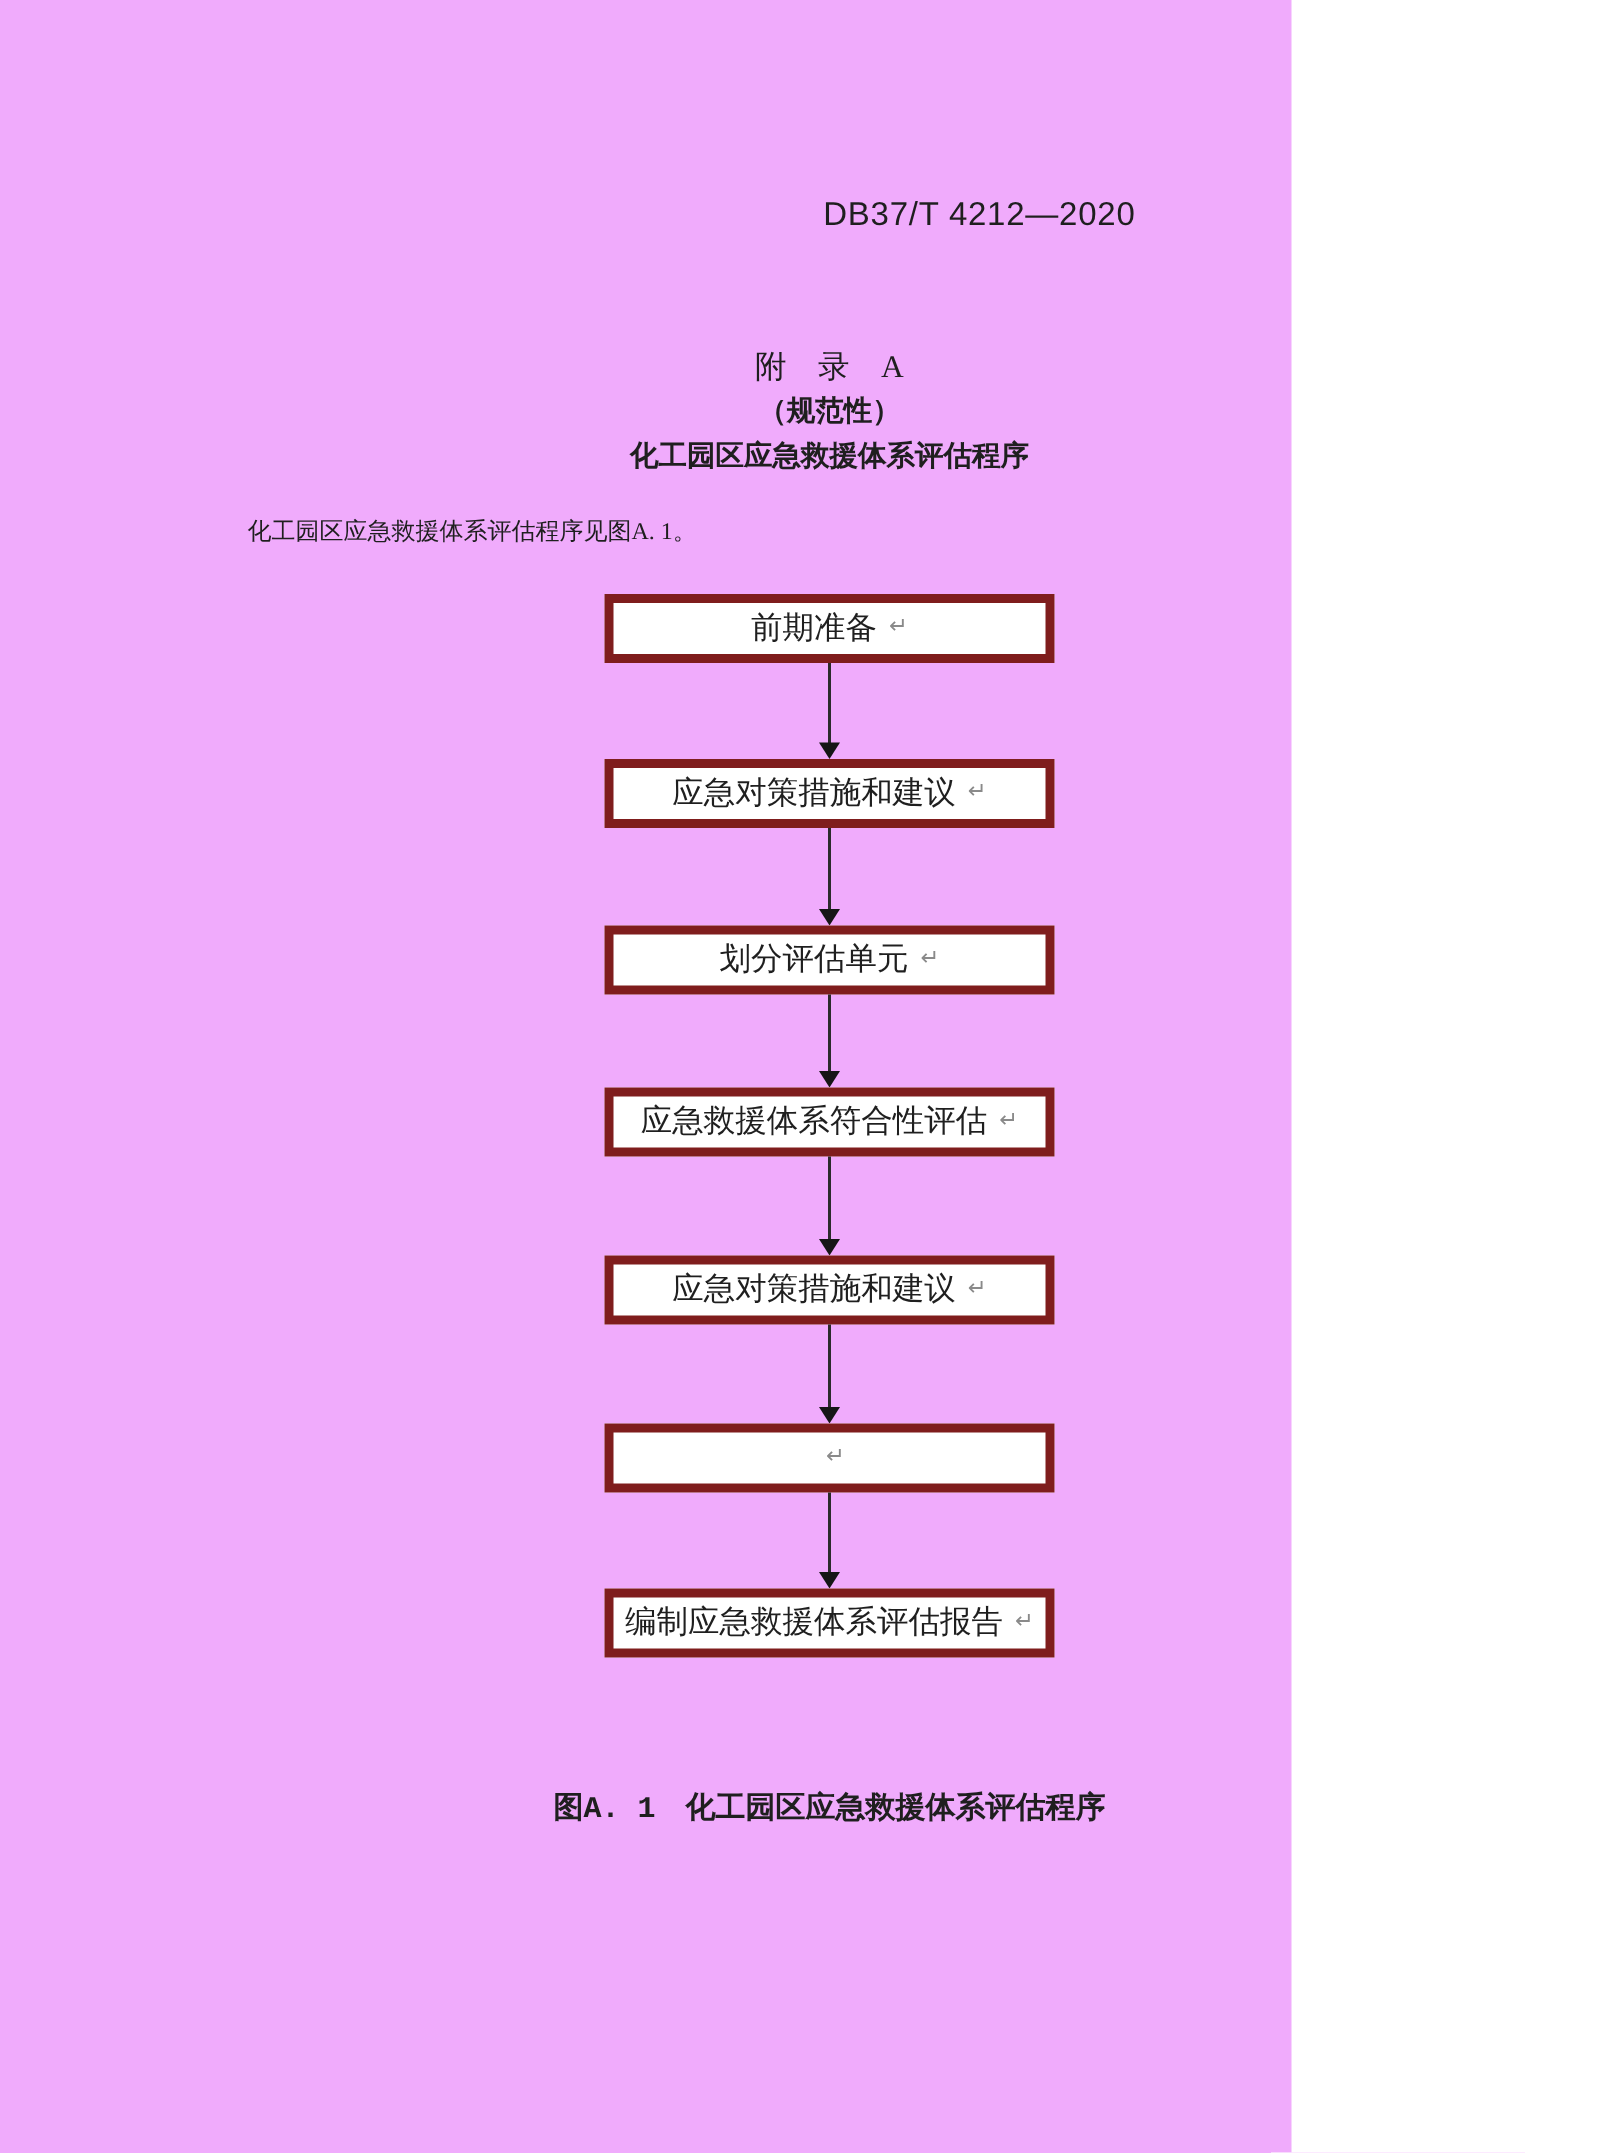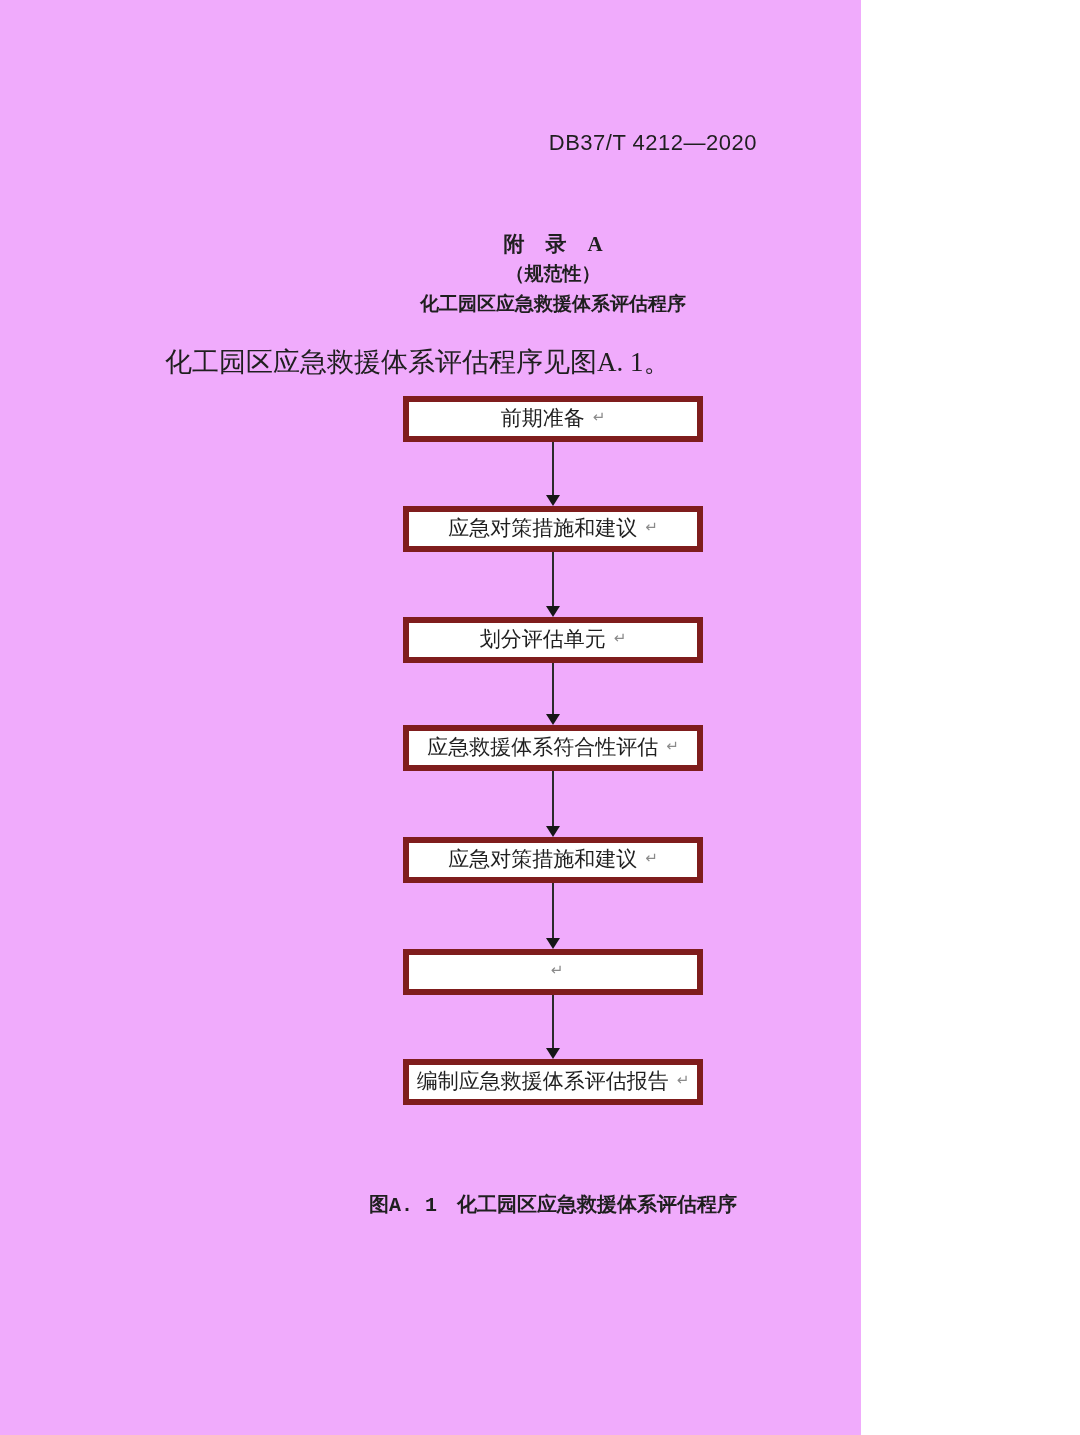--- a/index.html
+++ b/index.html
@@ -29,37 +29,37 @@
   .centered {
     position: absolute;
     left: 553px;
     transform: translateX(-50%);
     white-space: nowrap;
     text-align: center;
   }
   .t1 {
     top: 230px;
     font-size: 21px;
-    font-weight: bold;
+    font-weight: normal;
   }
   .t2 {
     top: 261px;
     font-size: 19px;
     font-weight: bold;
   }
   .t3 {
     top: 291px;
     font-size: 19px;
     font-weight: bold;
   }
   .intro {
     position: absolute;
     top: 344px;
     left: 165px;
-    font-size: 27px;
+    font-size: 16px;
     white-space: nowrap;
   }
   .flow-box {
     position: absolute;
     left: 403px;
     width: 300px;
     height: 46px;
     box-sizing: border-box;
     border: 6px solid #7f1d1d;
     background: #ffffff;

